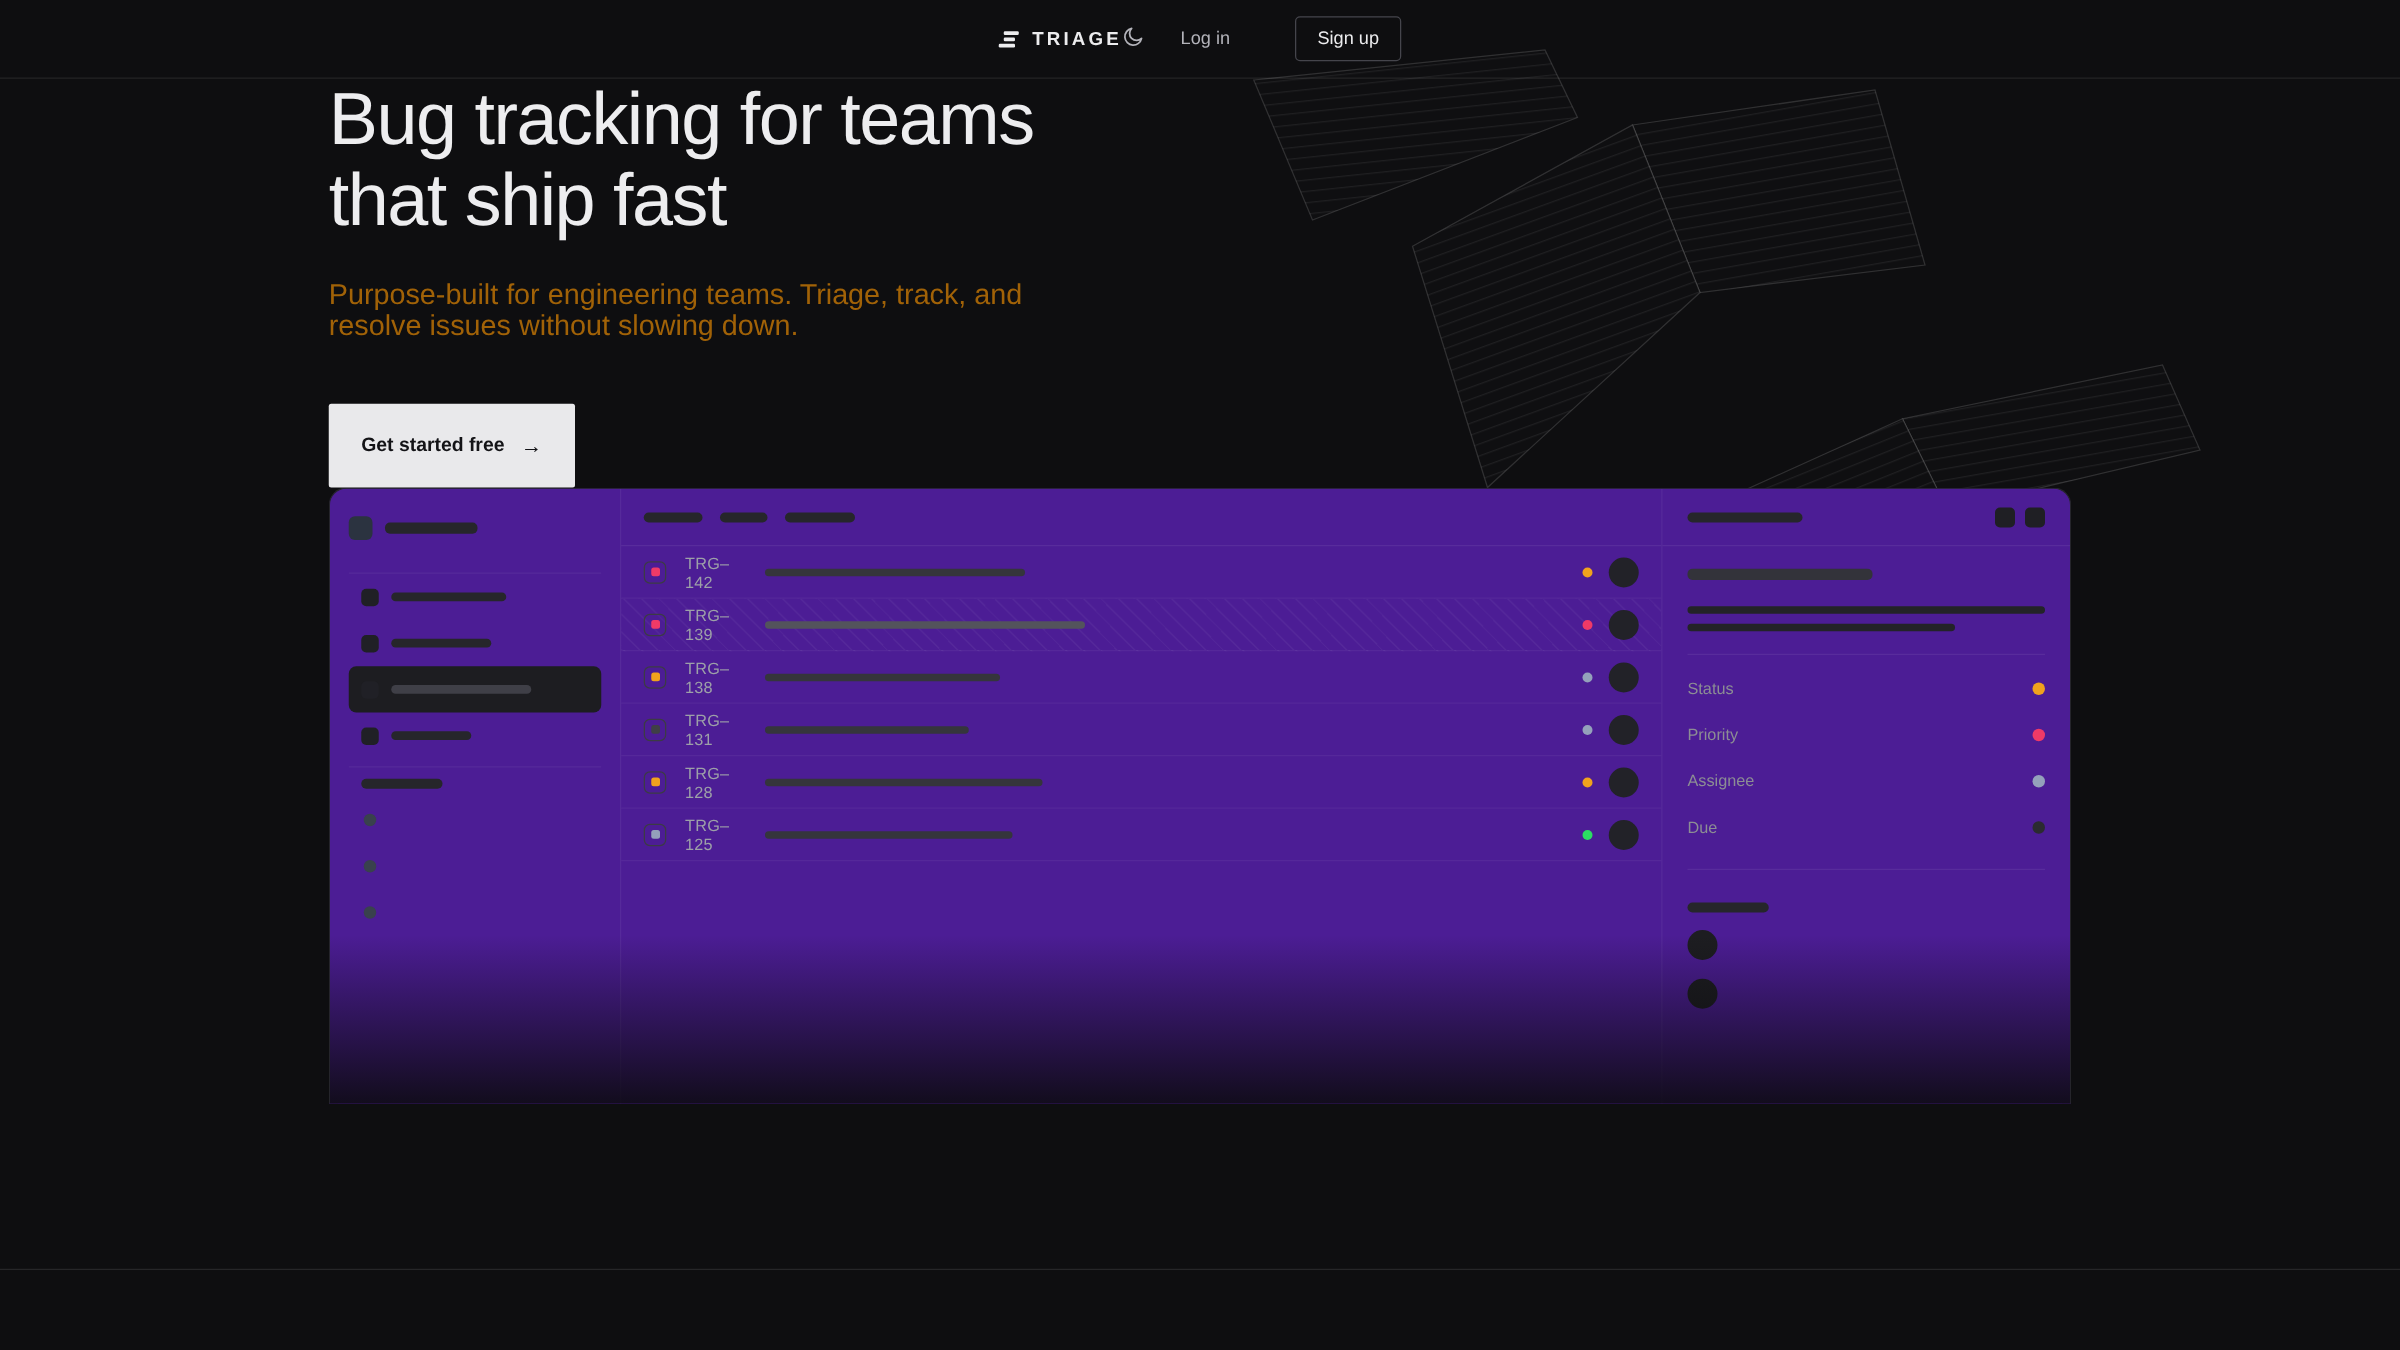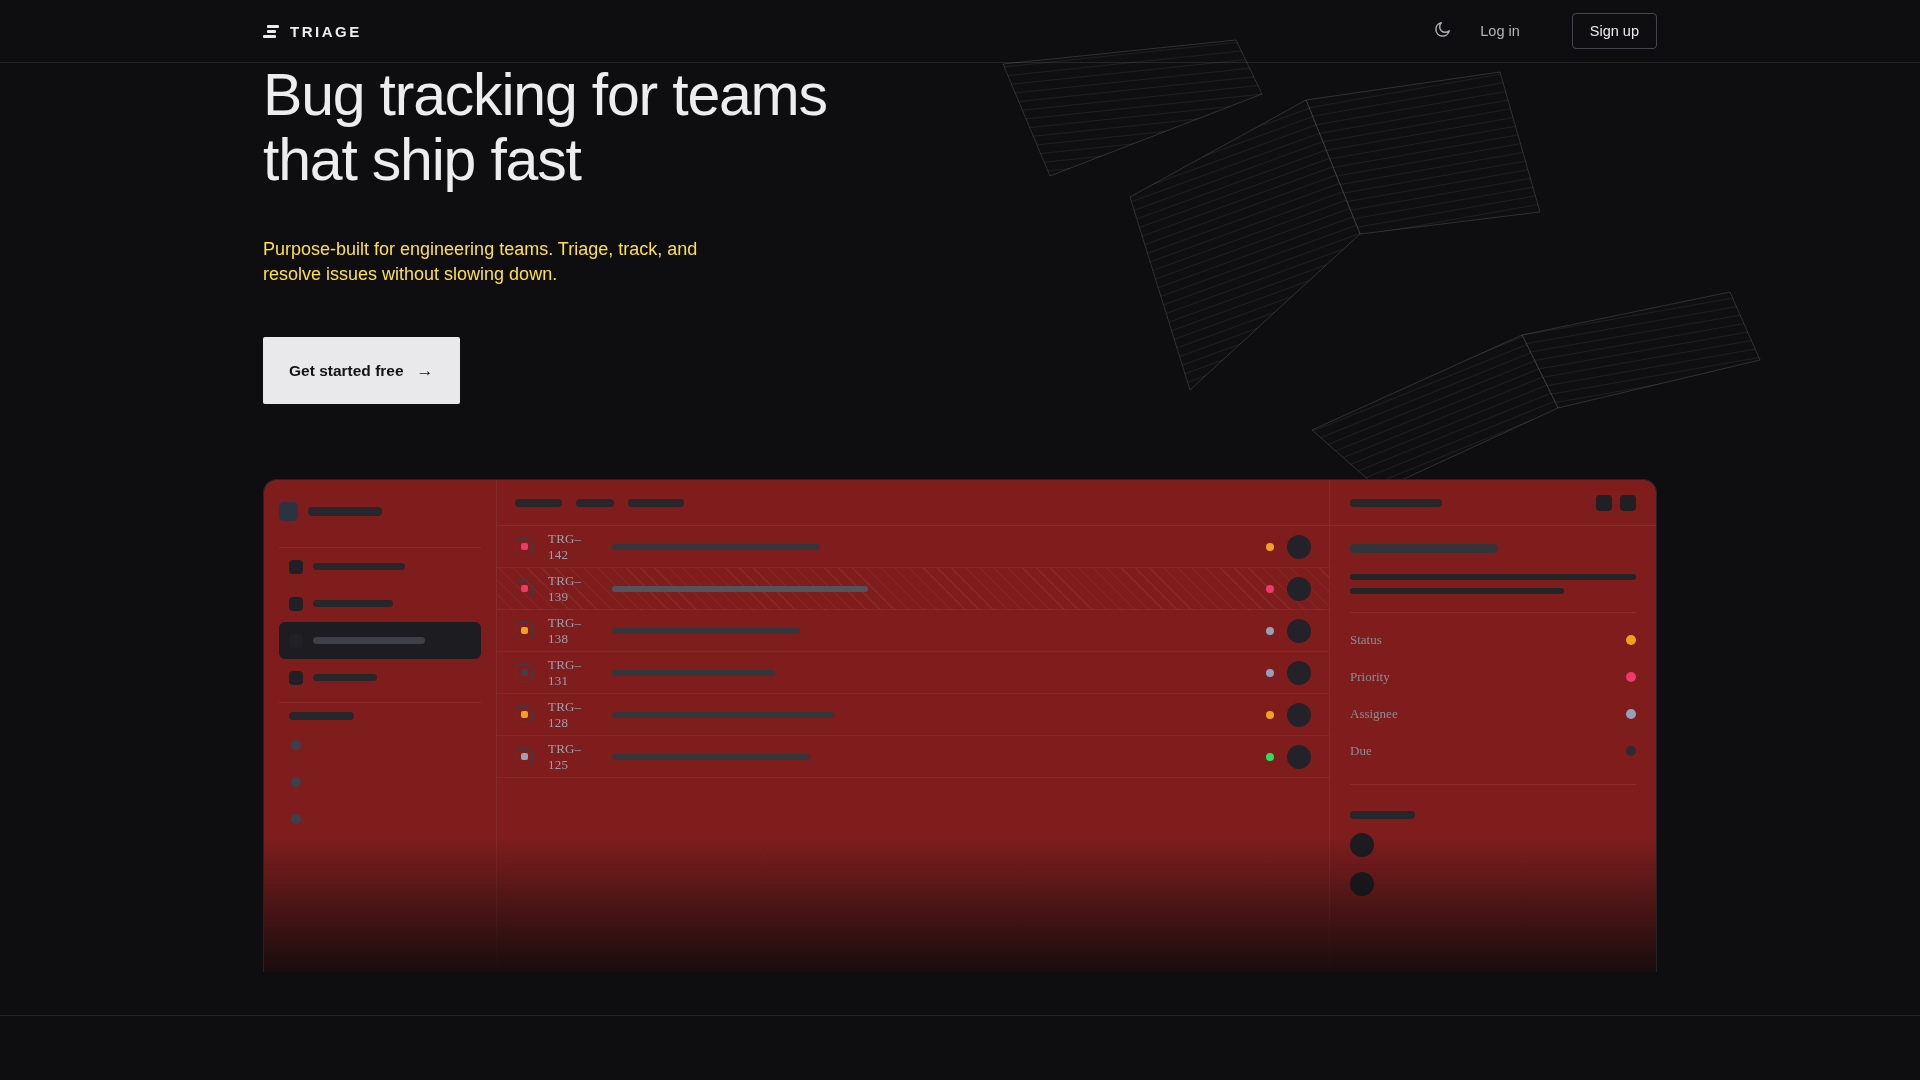--- a/index.html
+++ b/index.html
@@ -5,52 +5,52 @@
   * { margin:0; padding:0; box-sizing:border-box; }
   html,body { width:1920px; height:1080px; overflow:hidden; background:#0e0e10;
               font-family:"Liberation Sans", sans-serif; }
   .container { width:1394px; margin:0 auto; }
 
   
   .deco { position:absolute; inset:0; z-index:0; pointer-events:none; }
 
   
   .nav { position:relative; z-index:5; height:63px; border-bottom:1px solid rgba(255,255,255,0.09); }
-  .nav-inner { height:62px; display:flex; align-items:center; justify-content:space-between; }
+  .nav-inner { height:62px; display:flex; align-items:center; justify-content:center; }
   .brand { display:flex; align-items:center; gap:11px; cursor:pointer; }
   .logo-bars { display:flex; flex-direction:column; gap:2px; }
   .logo-bars i { display:block; height:3px; border-radius:1px; background:#ececee; }
   .logo-bars i:nth-child(1){ width:12px; margin-left:4px; }
   .logo-bars i:nth-child(2){ width:9px;  margin-left:4px; }
   .logo-bars i:nth-child(3){ width:13px; margin-left:0; }
   .brand-name { font-size:15px; font-weight:700; letter-spacing:2.5px; color:#ececee; }
   .nav-right { display:flex; align-items:center; gap:28px; }
   .theme-btn { background:none; border:none; cursor:pointer; display:flex; align-items:center; }
   .login { font-size:14.5px; color:#b3b3ba; cursor:pointer; background:none; border:none;
            font-family:"Liberation Sans", sans-serif; }
   .signup { font-size:14.5px; color:#ececee; background:transparent; border:1px solid #45454c;
             border-radius:4px; padding:9px 17px; cursor:pointer;
             font-family:"Liberation Sans", sans-serif;margin-left:24px; }
 
   
   .hero { position:relative; z-index:1; height:953px; border-bottom:1px solid rgba(255,255,255,0.10); }
   h1 { font-size:59px; line-height:65px; font-weight:500;
        letter-spacing:-1.2px; color:#ededef; }
   h1 span { display:block; }
-  .subtitle { margin-top:44px; font-size:18px; line-height:25px; color:#fde047; }
+  .subtitle { margin-top:30px; font-size:23px; line-height:25px; color:#a16207; }
   .subtitle span { display:block; }
   .cta { margin-top:50px; height:67px; display:inline-flex; align-items:center; gap:13px;
          background:#e9e9eb; color:#131316; border:none; border-radius:2px; padding:0 26px;
          font-size:15.5px; font-weight:700; cursor:pointer; font-family:"Liberation Sans", sans-serif; }
   .cta .arrow { font-size:17px; font-weight:400; }
 
   
-  .card { position:relative; margin-top:75px; height:493px; background:#7f1d1d;
+  .card { position:relative; height:493px; background:#4c1d95;
           border:1px solid #25252b; border-bottom:none; border-radius:14px 14px 0 0;
-          display:flex; overflow:hidden;font-family:Liberation Serif, serif; }
+          display:flex; overflow:hidden; }
   .card::after { content:""; position:absolute; left:0; right:0; bottom:0; height:135px;
                  background:linear-gradient(to bottom, rgba(14,14,16,0), rgba(10,10,12,0.88));
                  pointer-events:none; }
 
   .skel { background:#26262b; border-radius:4px; }
 
   
   .side { width:233px; flex:none; border-right:1px solid rgba(255,255,255,0.06); padding:22px 15px 0; }
   .ws { display:flex; align-items:center; gap:10px; }
   .ws-avatar { width:19px; height:19px; border-radius:5px; background:#2b3340; }

